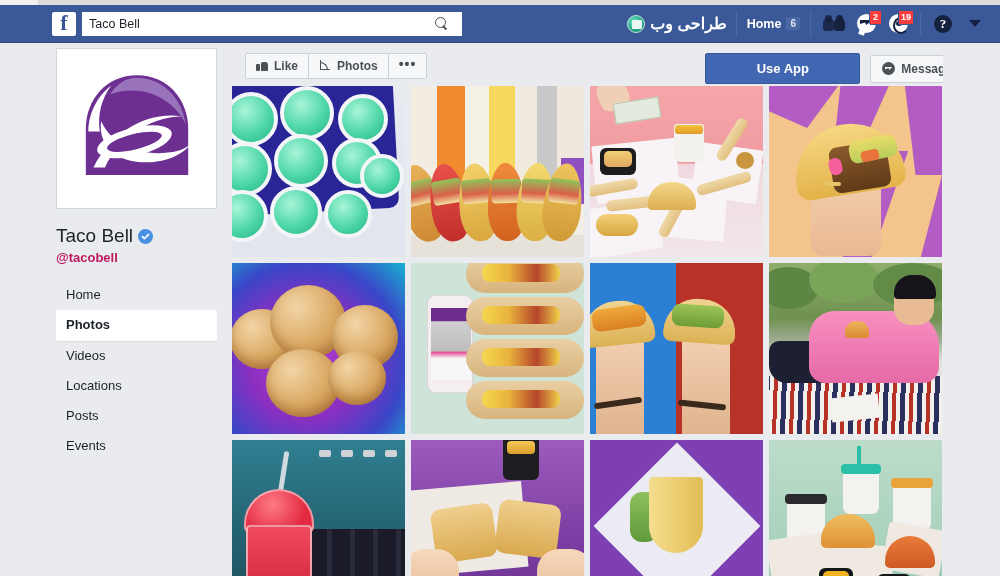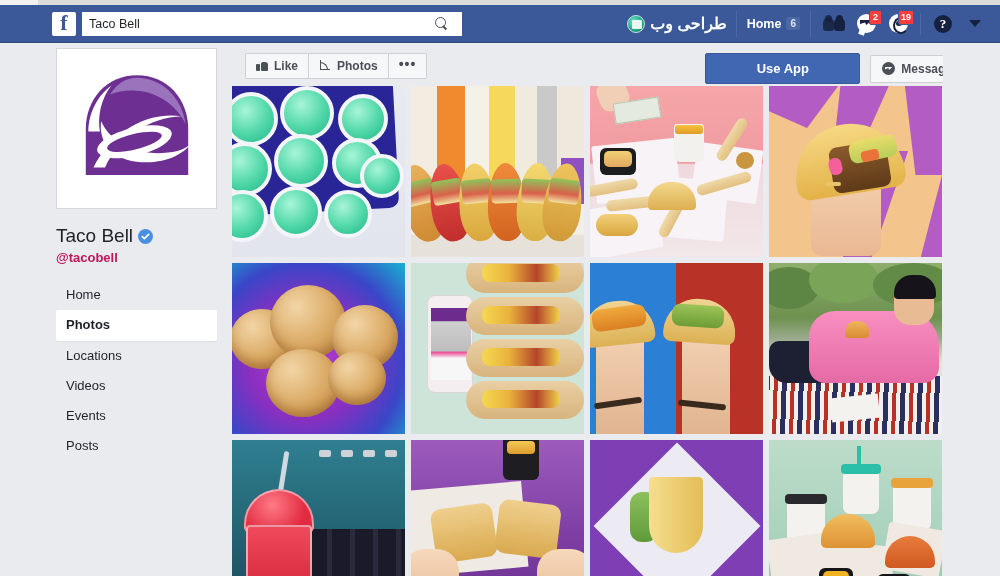--- a/index.html
+++ b/index.html
@@ -598,24 +598,24 @@
         <svg width="9" height="9" viewBox="0 0 12 12">
             <path d="M1.8 6.2 L4.5 8.9 L10.2 3.2" stroke="#fff" stroke-width="2.2" fill="none" stroke-linecap="round" stroke-linejoin="round"></path>
           </svg>
       </span>
     </div>
     <div class="page-handle">@tacobell</div>
 
     <div class="side-nav">
       <div class="side-item">Home</div>
       <div class="side-item active">Photos</div>
+      <div class="side-item">Videos</div>
       <div class="side-item">Locations</div>
-      <div class="side-item">Videos</div>
+      <div class="side-item">Posts</div>
       <div class="side-item">Events</div>
-      <div class="side-item">Posts</div>
     </div>
 
   </div>
 
   <div class="action-bar">
     <div class="btn-group">
       <div class="btn-g">
         <span class="i-thumb"></span>
         <span>Like</span>
       </div>

